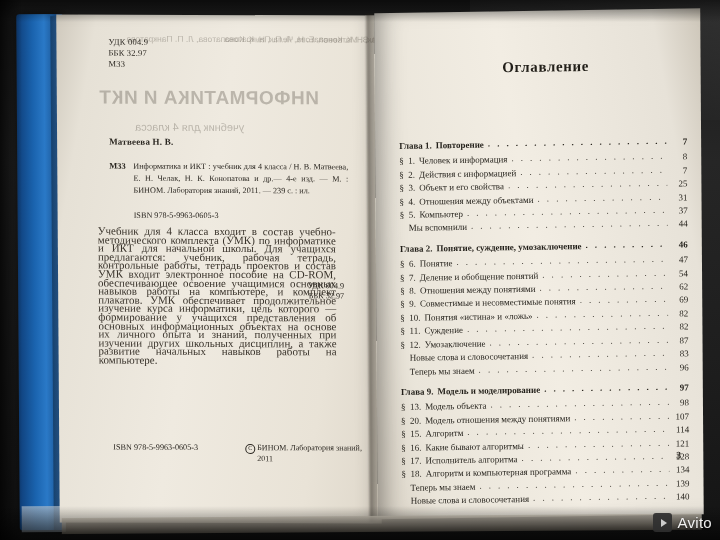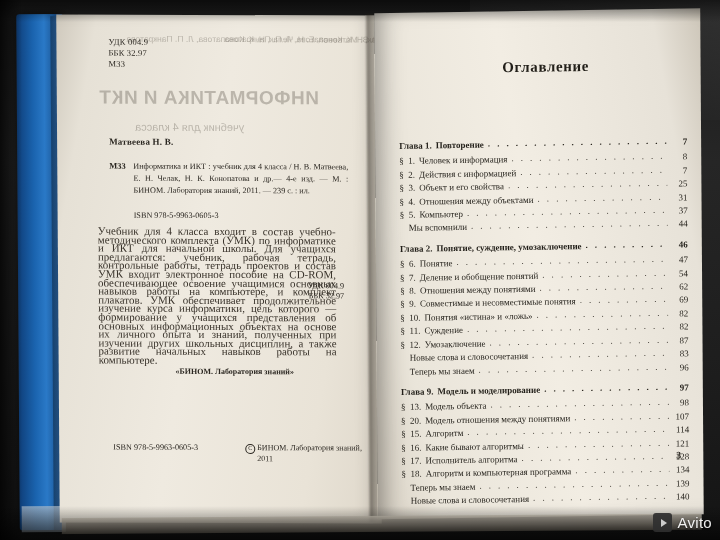--- a/index.html
+++ b/index.html
@@ -408,21 +408,20 @@
         <div class="cip">Информатика и ИКТ : учебник для 4 класса / Н. В. Матвеева, Е. Н. Челак, Н. К. Конопатова и др.— 4-е изд. — М. : БИНОМ. Лаборатория знаний, 2011. — 239 с. : ил.</div>
         <div class="isbn1">ISBN 978-5-9963-0605-3</div>
         <div class="annot">Учебник для 4 класса входит в состав учебно-методического комплекта (УМК) по информатике и ИКТ для начальной школы. Для учащихся предлагаются: учебник, рабочая тетрадь, контрольные работы, тетрадь проектов и состав УМК входит электронное пособие на CD-ROM, обеспечивающее освоение учащимися основных навыков работы на компьютере, и комплект плакатов. УМК обеспечивает продолжительное изучение курса информатики, цель которого — формирование у учащихся представления об основных информационных объектах на основе их личного опыта и знаний, полученных при изучении других школьных дисциплин, а также развитие начальных навыков работы на компьютере.</div>
 
         <div class="udk2">
           <div>УДК 004.9</div>
           <div>ББК 32.97</div>
         </div>
 
         <div class="contacts">
-          <div class="b">«БИНОМ. Лаборатория знаний»</div>
         </div>
 
         <div class="isbn2">ISBN 978-5-9963-0605-3</div>
         <div class="pub">
           <div><span class="circle-c">C</span><span>БИНОМ. Лаборатория знаний,</span></div>
           <div style="padding-left:12px">2011</div>
         </div>
       </div>
     </div>
 

